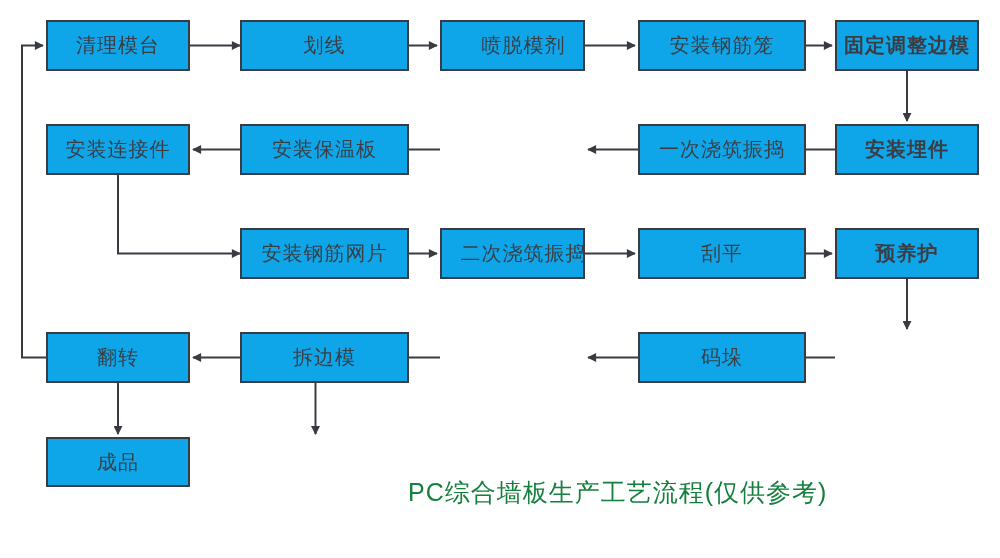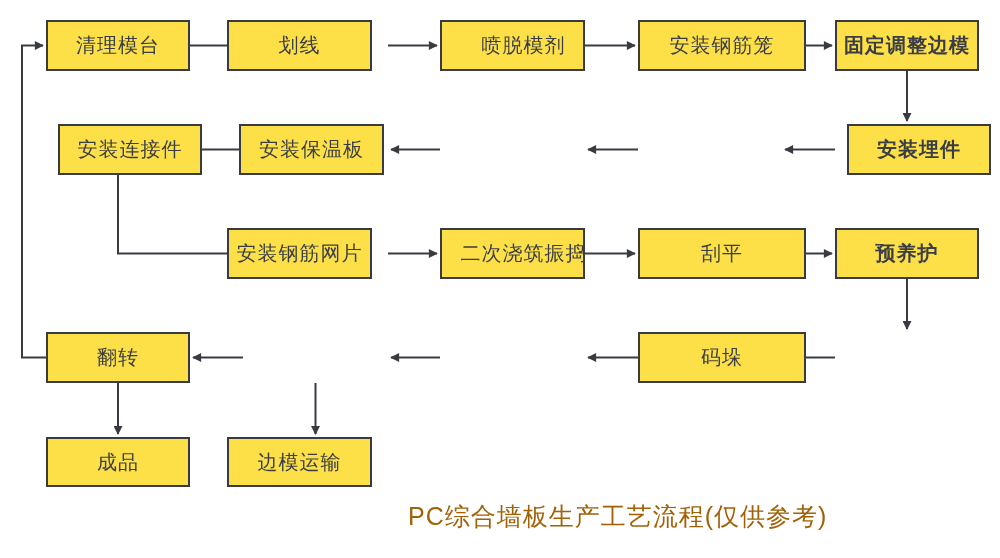--- a/index.html
+++ b/index.html
@@ -19,52 +19,52 @@
     position: absolute;
     left: 0;
     top: 0;
     width: 1000px;
     height: 558px;
   }
   .node {
     position: absolute;
     box-sizing: border-box;
     border: 2px solid #383c42;
-    background: #fde047;
+    background: #0ea5e9;
     display: flex;
     align-items: center;
     justify-content: center;
     font-size: 20px;
     color: #3a3e44;
     letter-spacing: 1px;
     white-space: nowrap;
   }
   
   .r1 { top: 20px;  height: 51px; }
-  .r2 { top: 124px; height: 51px; margin-left: 12px; }
+  .r2 { top: 124px; height: 51px; }
   .r3 { top: 228px; height: 51px; }
   .r4 { top: 332px; height: 51px; }
   .r5 { top: 437px; height: 50px; }
   
   .c1 { left: 46px;  width: 144px; }
-  .c2 { left: 227px; width: 145px; }
+  .c2 { left: 240px; width: 169px; }
   .c3 { left: 440px; width: 145px; padding-left: 22px; }
   .c4 { left: 638px; width: 168px; }
   .c5 { left: 835px; width: 144px; font-weight: bold; }
   .edge {
     fill: none;
     stroke: #383c42;
     stroke-width: 2;
   }
   #title {
     position: absolute;
     left: 408px;
-    top: 500px;
+    top: 476px;
     font-size: 25px;
-    color: #a16207;
+    color: #15803d;
     letter-spacing: 1px;
     white-space: nowrap;
   }
 </style>
 </head>
 <body>
 
 <div id="canvas">
 
   <svg id="edges" viewBox="0 0 1000 558" xmlns="http://www.w3.org/2000/svg">
@@ -96,28 +96,29 @@
     <path class="edge" marker-end="url(#arr)" d="M315.5 383 V434"></path>
   </svg>
 
   <div class="node r1 c1">清理模台</div>
   <div class="node r1 c2">划线</div>
   <div class="node r1 c3">喷脱模剂</div>
   <div class="node r1 c4">安装钢筋笼</div>
   <div class="node r1 c5">固定调整边模</div>
 
   <div class="node r2 c5">安装埋件</div>
+  <div class="node r2 c4">一次浇筑振捣</div>
   <div class="node r2 c2">安装保温板</div>
   <div class="node r2 c1">安装连接件</div>
 
   <div class="node r3 c3">二次浇筑振捣</div>
   <div class="node r3 c2">安装钢筋网片</div>
   <div class="node r3 c4">刮平</div>
   <div class="node r3 c5">预养护</div>
 
   <div class="node r4 c4">码垛</div>
+  <div class="node r4 c2">拆边模</div>
   <div class="node r4 c1">翻转</div>
 
   <div class="node r5 c1">成品</div>
-  <div class="node r5 c2">边模运输</div>
 
   <div id="title">PC综合墙板生产工艺流程(仅供参考)</div>
 </div>
 
 </body></html>

